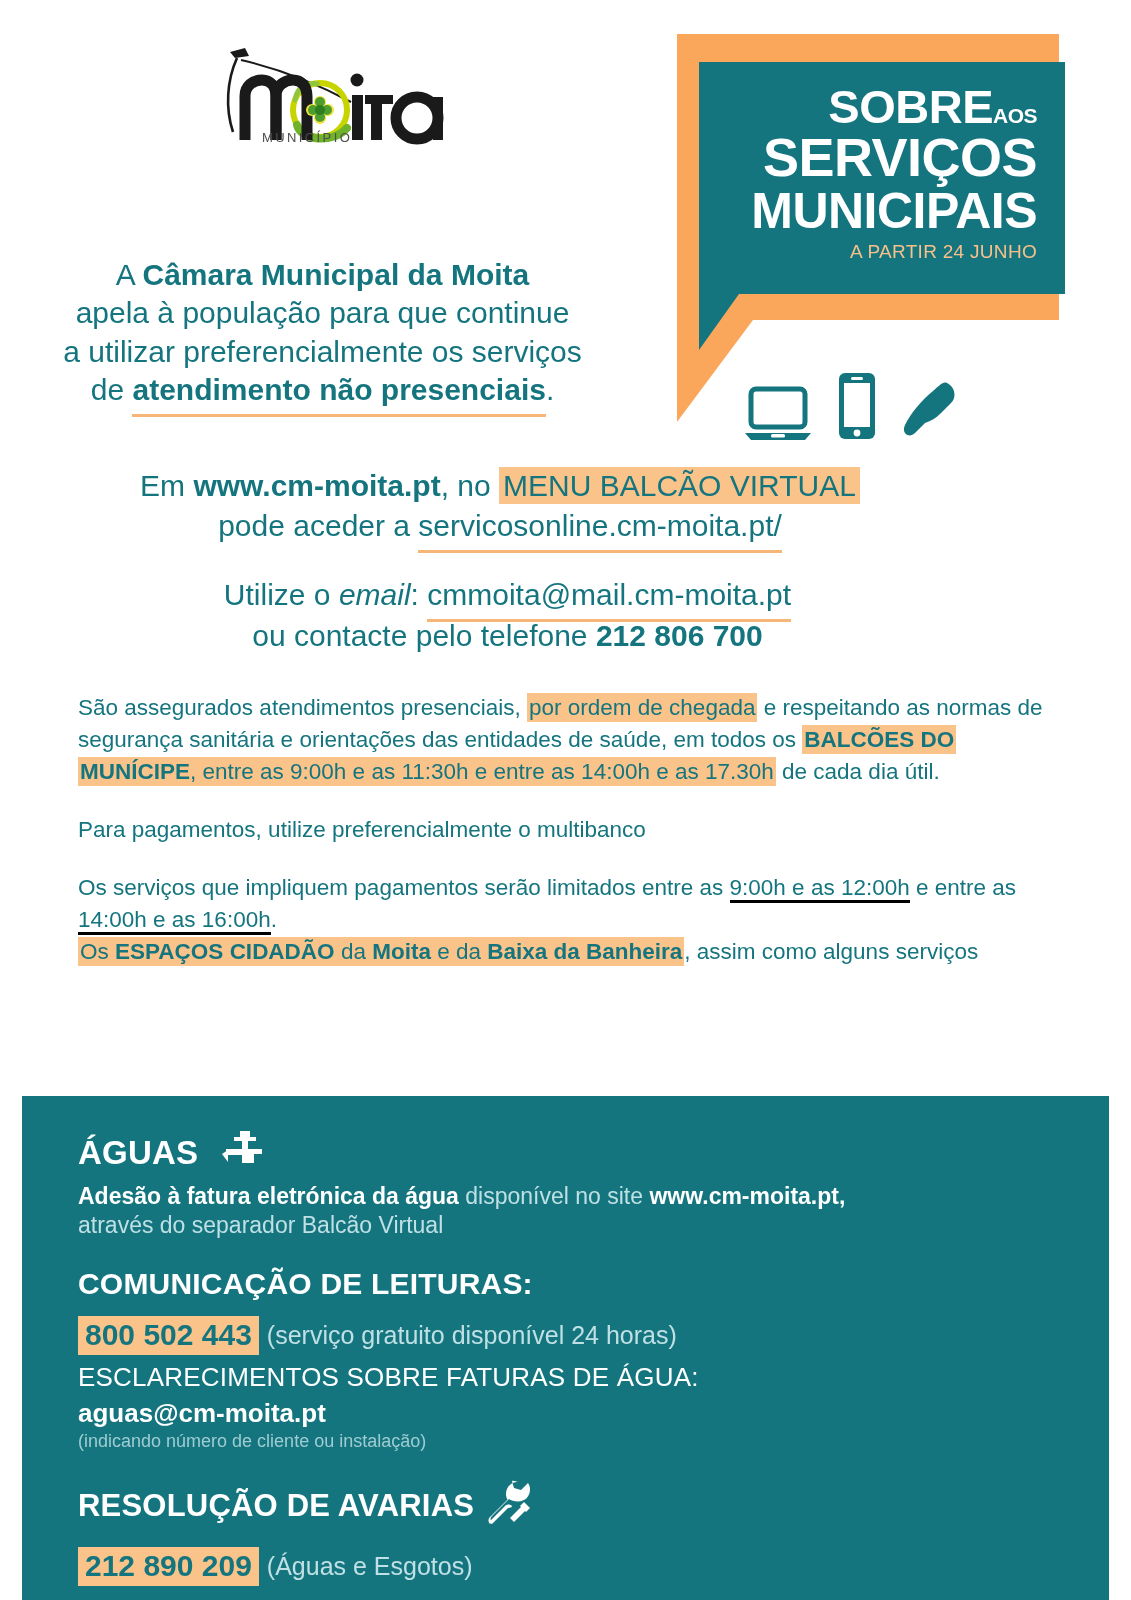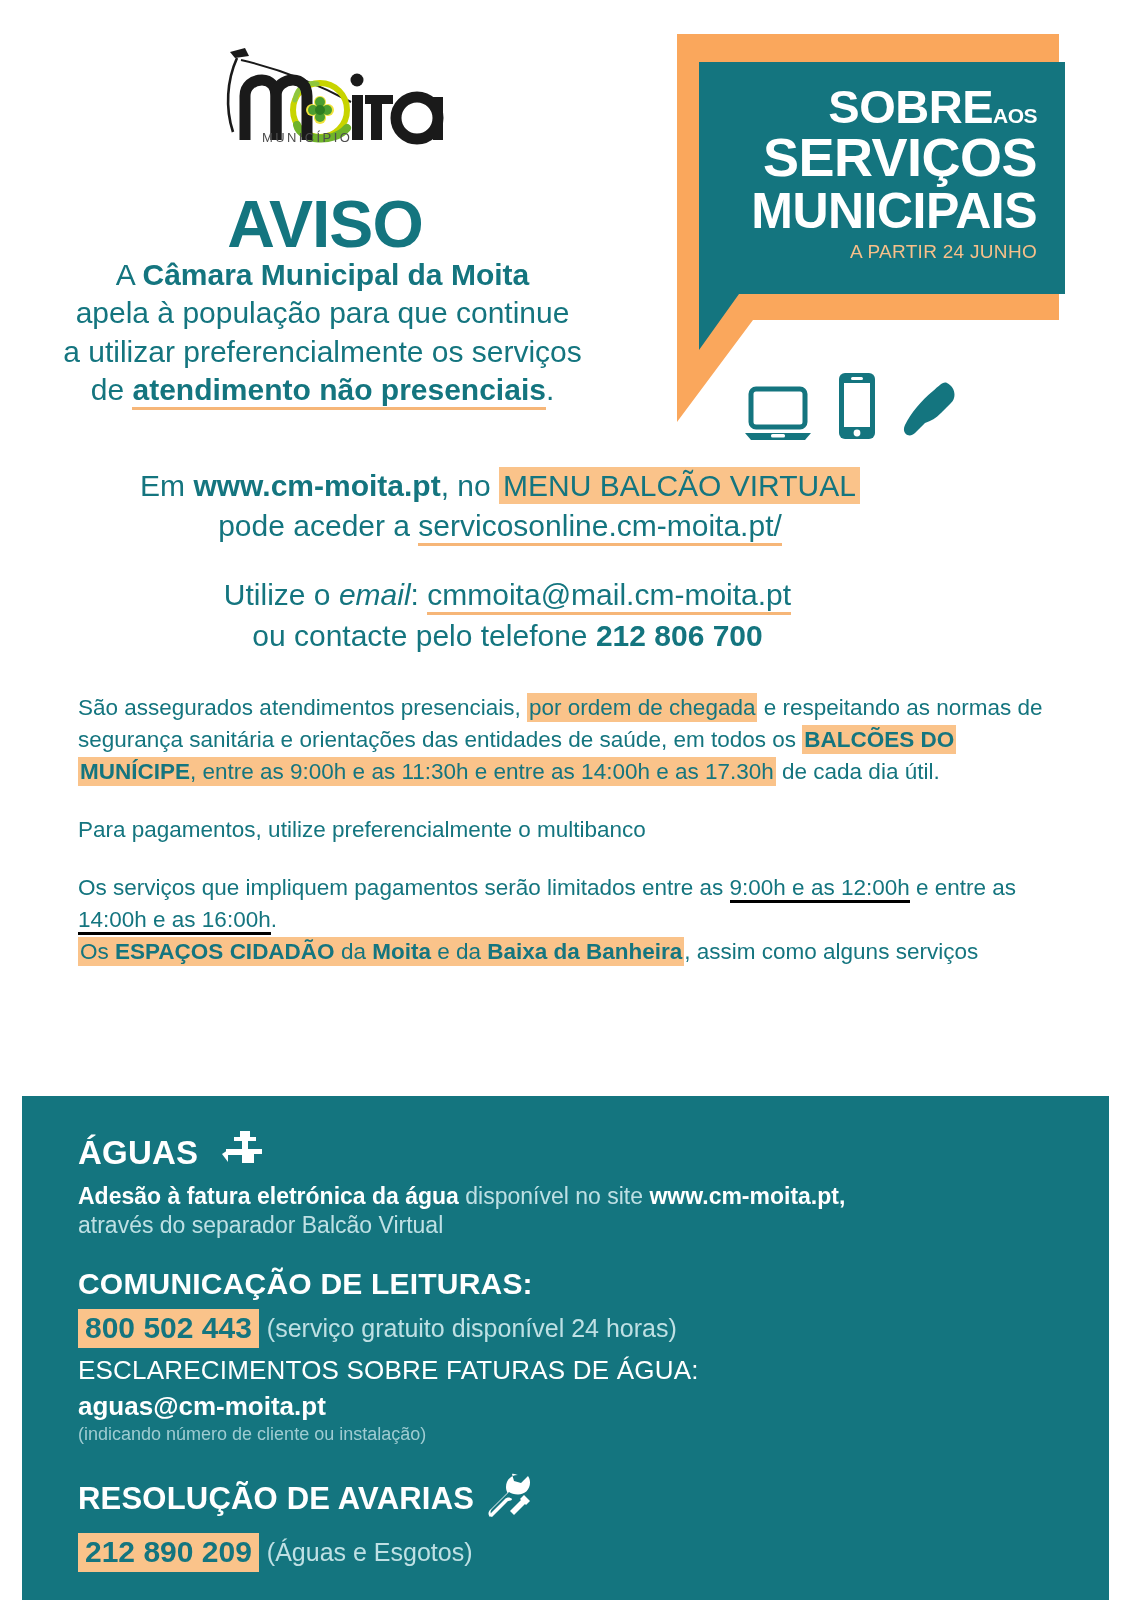--- a/index.html
+++ b/index.html
@@ -29,21 +29,21 @@
     display:flex; align-items:flex-end; gap:26px; }
 
   
   .aviso { position:absolute; left:0; top:186px; width:650px; text-align:center;
     font-size:66px; font-weight:bold; color:#14757F; letter-spacing:-1px; }
 
   
   .intro { position:absolute; left:0; top:256px; width:645px; text-align:center;
     font-size:30px; line-height:1.28; color:#14757F; }
   .intro b { font-weight:bold; }
-  .u-orange { border-bottom:3px solid #F6B678; padding-bottom:1px; }
+  .u-orange { border-bottom:3px solid #F6B678; padding-bottom:8px; }
 
   
   .web { position:absolute; left:0; top:466px; width:1000px; text-align:center;
     font-size:30px; line-height:1.34; color:#14757F; }
   .web b { font-weight:bold; }
   .hl { background:#FAC38A; padding:2px 4px; }
 
   
   .mailblk { position:absolute; left:0; top:575px; width:1015px; text-align:center;
     font-size:30px; line-height:1.36; color:#14757F; }
@@ -64,21 +64,21 @@
   .footer { position:absolute; left:22px; top:1096px; width:1087px; height:1480px;
     background:#14757F; }
   .f-inner { position:absolute; left:56px; top:34px; width:950px; color:#ffffff; }
   .f-h1 { font-size:33px; font-weight:bold; display:flex; align-items:center; gap:24px;
     line-height:1.0; letter-spacing:0.2px; }
   .f-sub { font-size:23px; line-height:1.26; margin-top:7px; color:#BFE0E4; }
   .f-sub .wht { color:#ffffff; font-weight:bold; }
   .f-h2 { font-size:30px; font-weight:bold; margin-top:27px; letter-spacing:0.2px; }
   .f-num { display:inline-block; background:#FAC38A; color:#14757F; font-weight:bold;
     font-size:30px; padding:2px 7px 3px 7px; }
-  .f-numrow { margin-top:8px; font-size:25px; color:#BFE0E4; display:flex; align-items:center; gap:8px; }
+  .f-numrow { margin-top:15px; font-size:25px; color:#BFE0E4; display:flex; align-items:center; gap:8px; }
   .f-h3 { font-size:26px; margin-top:7px; color:#ffffff; letter-spacing:0.2px; }
   .f-mail { font-size:26px; font-weight:bold; margin-top:5px; color:#ffffff; }
   .f-fine { font-size:18px; margin-top:2px; color:#9FCCD2; }
   .f-h4 { font-size:31px; font-weight:bold; margin-top:28px; display:flex; align-items:center; gap:12px; letter-spacing:0.2px;}
 </style>
 </head>
 <body>
 
 <div class="page">
 
@@ -157,21 +157,20 @@
       </svg>
     </span>
     <span>
       <svg width="58" height="62" viewBox="0 0 58 62">
         <path d="M44 4 C52 8 54 18 48 24 L38 34 C33 39 28 42 22 44 L12 54 C6 60 -2 54 2 46
                  C8 34 18 22 30 12 C36 7 40 2 44 4 Z" fill="#14757F"></path>
       </svg>
     </span>
   </div>
 
-  <div class="aviso">AVISO</div>
 
   <div class="intro">
     <div><span>A </span><b>Câmara Municipal da Moita</b></div>
     <div>apela à população para que continue</div>
     <div>a utilizar preferencialmente os serviços</div>
     <div><span>de </span><b class="u-orange">atendimento não presenciais</b><span>.</span></div>
   </div>
 
   <div class="web">
     <div><span>Em </span><b>www.cm-moita.pt</b><span>, no </span><span class="hl">MENU BALCÃO VIRTUAL</span></div>

